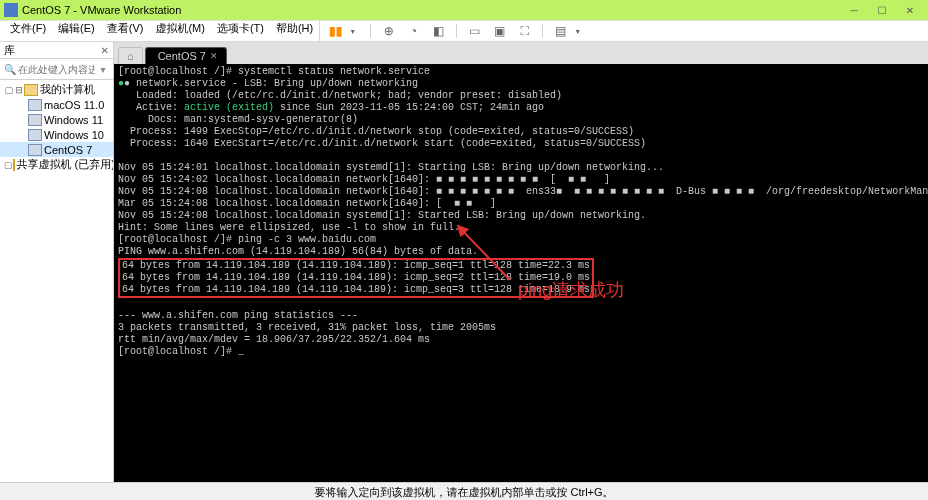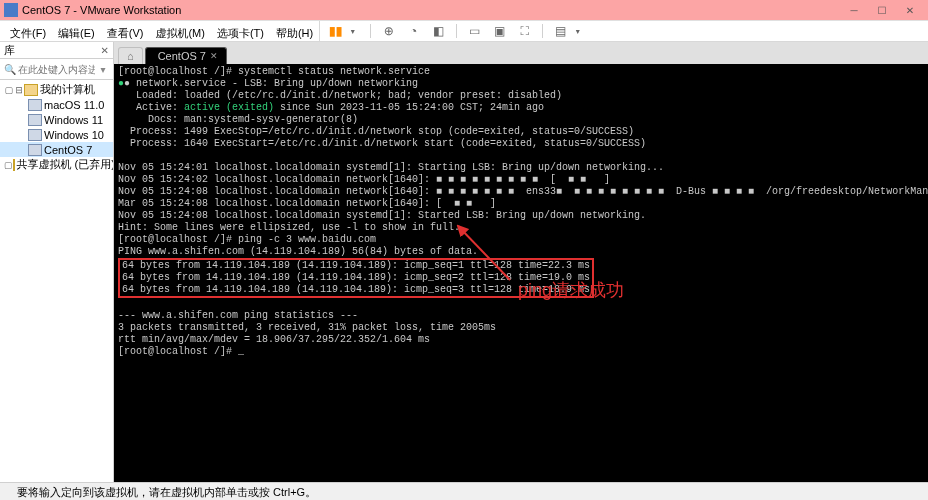--- a/index.html
+++ b/index.html
@@ -1,20 +1,20 @@
 <!DOCTYPE html>
 <html><head>
 <meta charset="utf-8">
 <style>
   html,body{margin:0;padding:0;width:928px;height:500px;font-family:"Microsoft YaHei","Segoe UI",Tahoma,sans-serif;font-size:11px;background:#f0f0f0;color:#000;overflow:hidden;}
-  .titlebar{height:20px;background:#fca5a5;border-bottom:1px solid #e0e0e0;display:flex;align-items:center;padding:0 4px;}
+  .titlebar{height:20px;background:#bef264;border-bottom:1px solid #e0e0e0;display:flex;align-items:center;padding:0 4px;}
   .titlebar .app-icon{width:14px;height:14px;background:#4a7bc8;margin-right:4px;}
   .titlebar .title{flex:1;font-size:11px;}
   .titlebar .winbtn{width:28px;height:18px;display:flex;align-items:center;justify-content:center;font-size:10px;color:#555;}
-  .menubar{height:20px;background:#fff;border-bottom:1px solid #d8d8d8;display:flex;align-items:flex-end;padding:0 4px;}
+  .menubar{height:20px;background:#fff;border-bottom:1px solid #d8d8d8;display:flex;align-items:flex-start;padding:0 4px;}
   .menubar .m{padding:0 6px;font-size:11px;}
   .toolbar{display:flex;align-items:center;gap:10px;padding:0 8px;border-left:1px solid #d8d8d8;height:100%;}
   .toolbar .tb{width:15px;height:15px;display:flex;align-items:center;justify-content:center;color:#666;font-size:12px;}
   .toolbar .sep{width:1px;height:14px;background:#d0d0d0;}
   .toolbar .pause{color:#ff8c00;font-weight:bold;}
   .main{display:flex;height:440px;}
   .sidebar{width:113px;background:#fff;border-right:1px solid #d0d0d0;display:flex;flex-direction:column;}
   .sidebar-head{height:16px;border-bottom:1px solid #d0d0d0;display:flex;align-items:center;padding:0 4px;font-size:11px;}
   .sidebar-head .x{margin-left:auto;font-size:10px;color:#666;}
   .search{height:20px;border-bottom:1px solid #d0d0d0;display:flex;align-items:center;padding:0 4px;}
@@ -33,21 +33,21 @@
   .tab{display:flex;align-items:center;gap:4px;padding:2px 8px;font-size:11px;border:1px solid #bfbfbf;border-bottom:none;border-radius:3px 3px 0 0;margin-right:2px;}
   .tab .home{color:#777;font-size:11px;}
   .tab.active{background:#000;color:#ccc;border-color:#555;}
   .tab .x2{color:#999;font-size:9px;}
   .term-wrap{flex:1;background:#000;padding:2px 4px;overflow:hidden;}
   .term{font-family:"Consolas","Courier New",monospace;font-size:10px;line-height:12px;color:#c8c8c8;white-space:pre;}
   .g{color:#33d17a;}
   .highlight-box{border:2px solid #e03030;display:inline-block;padding:0 2px;}
   .annot{position:absolute;color:#e03030;font-size:18px;font-weight:500;pointer-events:none;}
   .arrow{position:absolute;pointer-events:none;}
-  .status{height:18px;background:#f0f0f0;border-top:1px solid #d0d0d0;display:flex;align-items:center;padding:0 17px;font-size:11px;}
+  .status{height:18px;background:#f0f0f0;border-top:1px solid #d0d0d0;display:flex;align-items:center;padding:0 17px;font-size:11px;justify-content:center;}
   .container{position:relative;width:928px;height:500px;}
 </style>
 </head>
 <body>
 <div class="container">
 
 <div class="titlebar">
   <div class="app-icon"></div>
   <div class="title">CentOS 7 - VMware Workstation</div>
   <div class="winbtn">─</div>

